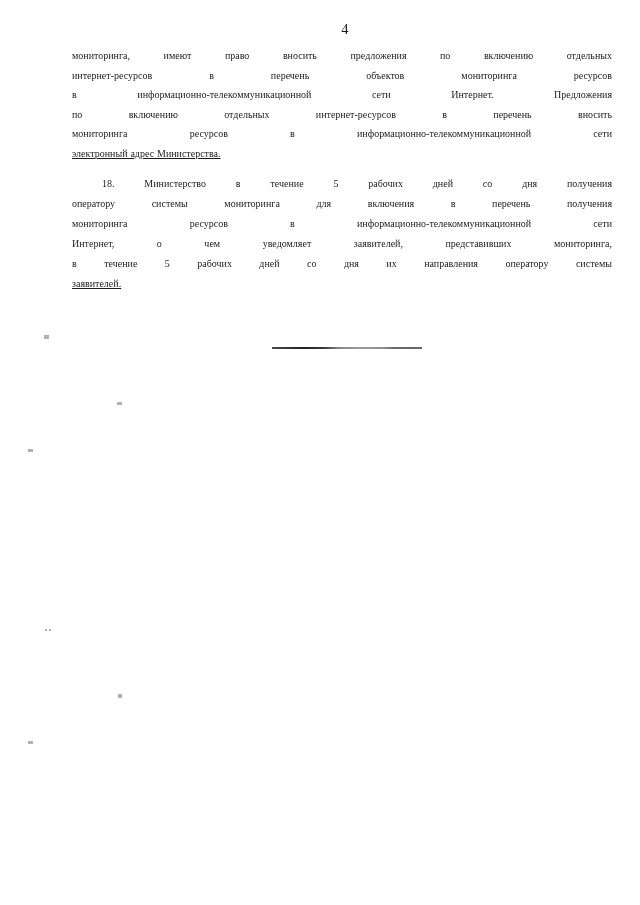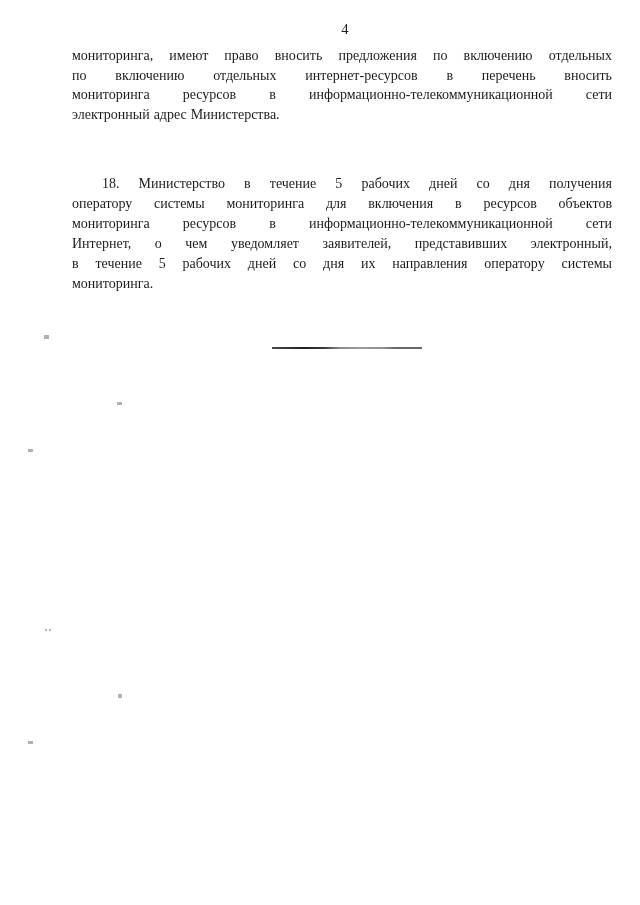--- a/index.html
+++ b/index.html
@@ -22,32 +22,33 @@
     left: 313px;
     width: 64px;
     text-align: center;
     font-size: 14.5px;
     letter-spacing: 0.2px;
   }
   .textblock {
     position: absolute;
     left: 72px;
     width: 540px;
-    font-size: 14px;
+    font-size: 10px;
   }
   .para-continuation { top: 46px;  line-height: 19.6px; }
   .para-13           { top: 174px; line-height: 20px;  }
   .line {
     text-align: justify;
     text-align-last: justify;
     word-spacing: 0.4px;
     white-space: normal;
   }
   .line.last {
     text-align-last: left;
+    text-decoration: underline;
   }
   .line.indent {
     text-indent: 30px;
   }
   .separator {
     position: absolute;
     top: 347px;
     left: 272px;
     width: 150px;
     height: 2px;
@@ -71,32 +72,34 @@
 </style>
 </head>
 <body>
 
 <div class="page">
 
   <div class="page-number">4</div>
 
   <div class="textblock para-continuation">
     <div class="line">мониторинга, имеют право вносить предложения по включению отдельных</div>
+    <div class="line">интернет-ресурсов в перечень объектов мониторинга ресурсов</div>
+    <div class="line">в информационно-телекоммуникационной сети Интернет. Предложения</div>
     <div class="line">по включению отдельных интернет-ресурсов в перечень вносить</div>
     <div class="line">мониторинга ресурсов в информационно-телекоммуникационной сети</div>
     <div class="line last">электронный адрес Министерства.</div>
   </div>
 
   <div class="textblock para-13">
     <div class="line indent">18. Министерство в течение 5 рабочих дней со дня получения</div>
-    <div class="line">оператору системы мониторинга для включения в ресурсов объектов</div>
+    <div class="line">оператору системы мониторинга для включения в перечень получения</div>
     <div class="line">мониторинга ресурсов в информационно-телекоммуникационной сети</div>
-    <div class="line">Интернет, о чем уведомляет заявителей, представивших электронный,</div>
+    <div class="line">Интернет, о чем уведомляет заявителей, представивших мониторинга,</div>
     <div class="line">в течение 5 рабочих дней со дня их направления оператору системы</div>
-    <div class="line last">мониторинга.</div>
+    <div class="line last">заявителей.</div>
   </div>
 
   <div class="separator"></div>
 
   <div class="artifact a1"></div>
   <div class="artifact a2"></div>
   <div class="artifact a3"></div>
   <div class="artifact a4"></div>
   <div class="artifact a5"></div>
   <div class="artifact a6"></div>

